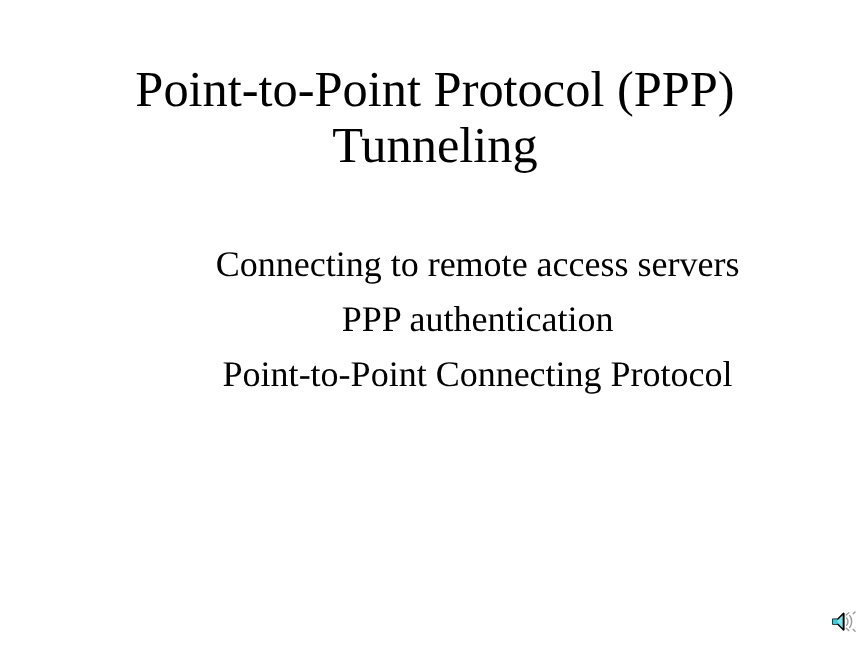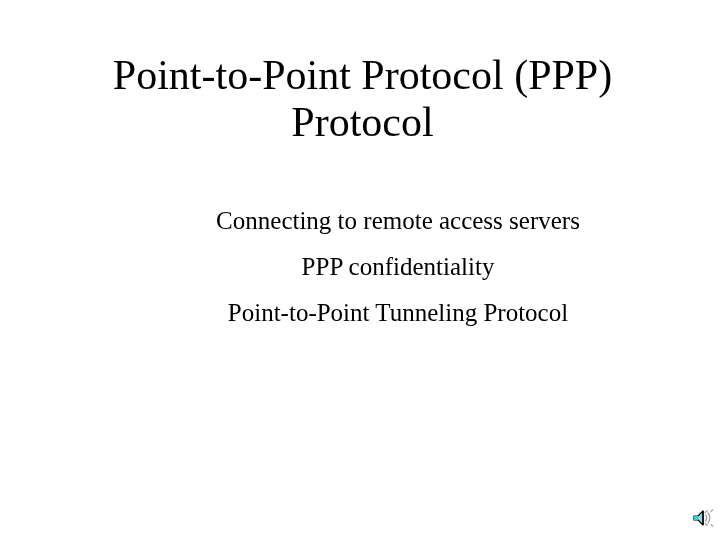--- a/index.html
+++ b/index.html
@@ -40,21 +40,21 @@
   
   #body-block {
     position: absolute;
     left: 148px;
     top: 198px;
     width: 500px;
     text-align: center;
   }
 
   #body-block .body-line {
-    font-size: 25px;
+    font-size: 30px;
     line-height: 46px;
     font-weight: normal;
     white-space: nowrap;
   }
 
   
   #sound-icon {
     position: absolute;
     left: 692px;
     top: 506px;
@@ -64,27 +64,27 @@
   }
   #sound-icon svg { display: block; }
 </style>
 </head>
 <body>
 
 <div id="slide">
 
   <div id="title-block">
     <div class="title-line">Point-to-Point Protocol (PPP)</div>
-    <div class="title-line">Protocol</div>
+    <div class="title-line">Tunneling</div>
   </div>
 
   <div id="body-block">
     <div class="body-line">Connecting to remote access servers</div>
-    <div class="body-line">PPP confidentiality</div>
-    <div class="body-line">Point-to-Point Tunneling Protocol</div>
+    <div class="body-line">PPP authentication</div>
+    <div class="body-line">Point-to-Point Connecting Protocol</div>
   </div>
 
   <div id="sound-icon">
     <svg width="24" height="24" viewBox="0 0 24 24" xmlns="http://www.w3.org/2000/svg">
 
       <g>
         <path d="M2 10 L6 10 L11 5 L11 19 L6 14 L2 14 Z" fill="#7FE3E8" stroke="#000000" stroke-width="1.2" stroke-linejoin="round"></path>
         <path d="M6 10 L6 14 L2 14 L2 10 Z" fill="#40C8D4" stroke="none"></path>
 
         <line x1="11" y1="5" x2="11" y2="19" stroke="#000000" stroke-width="1.4"></line>

